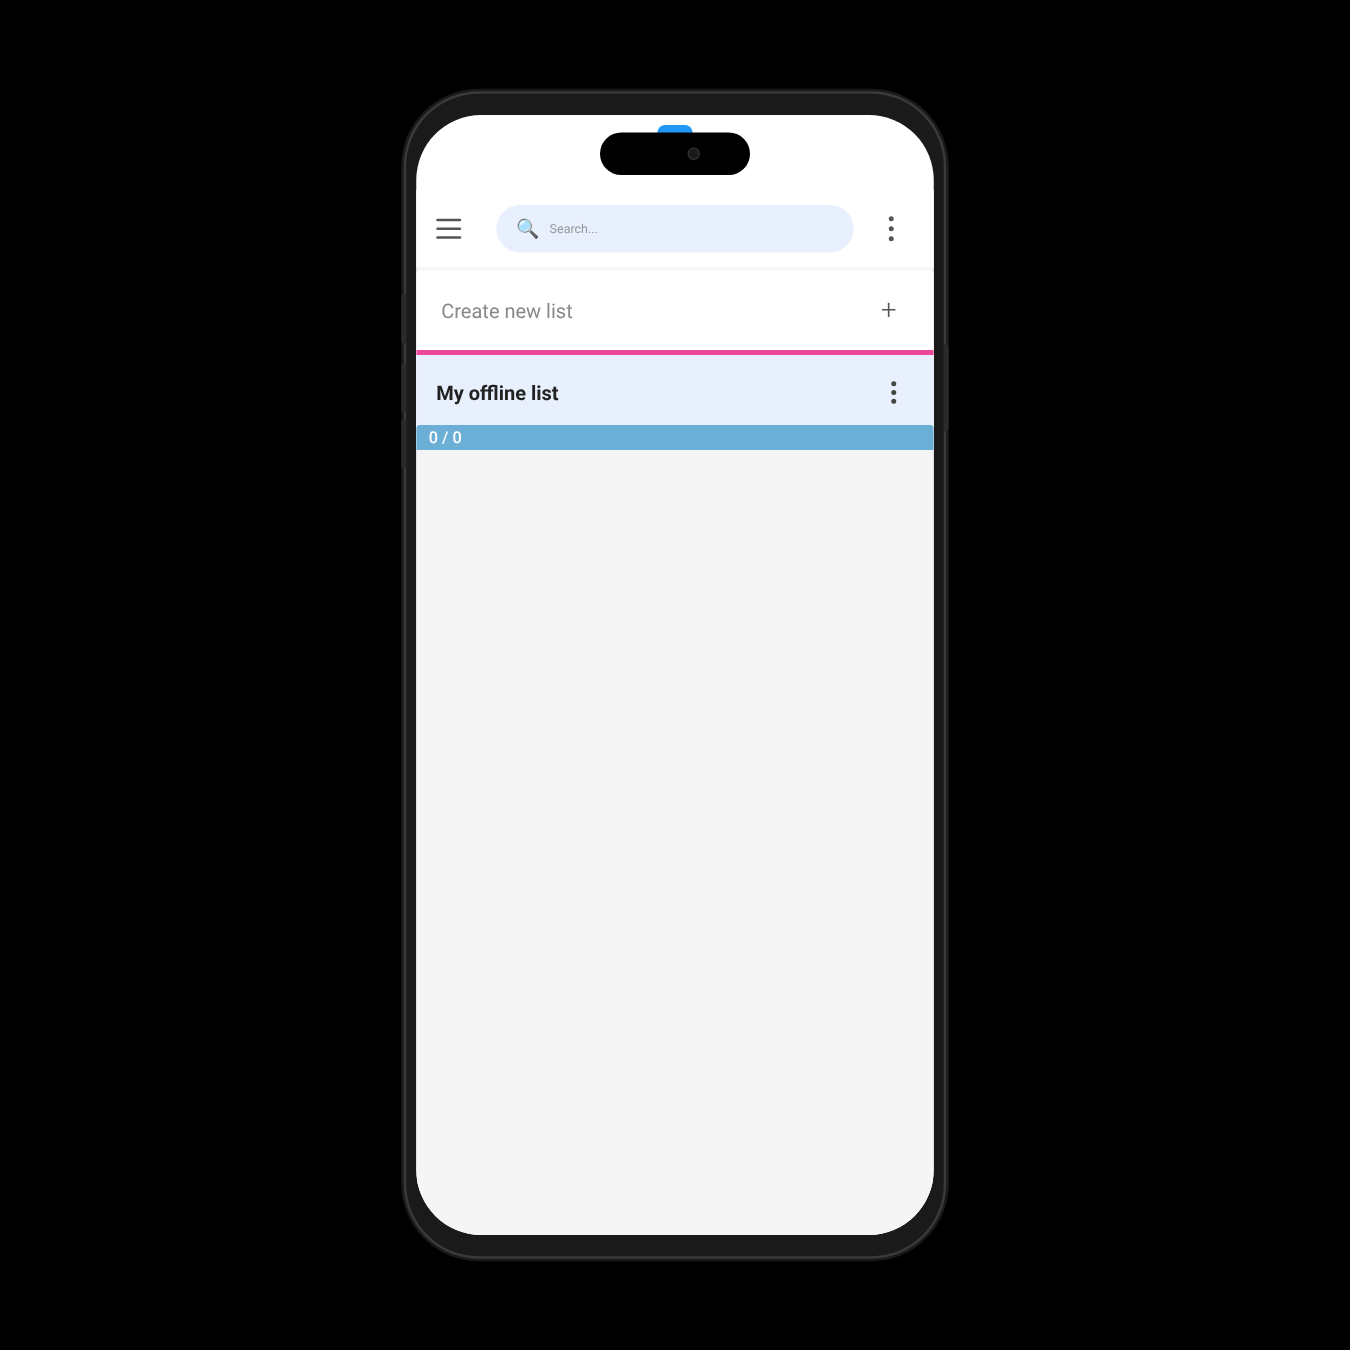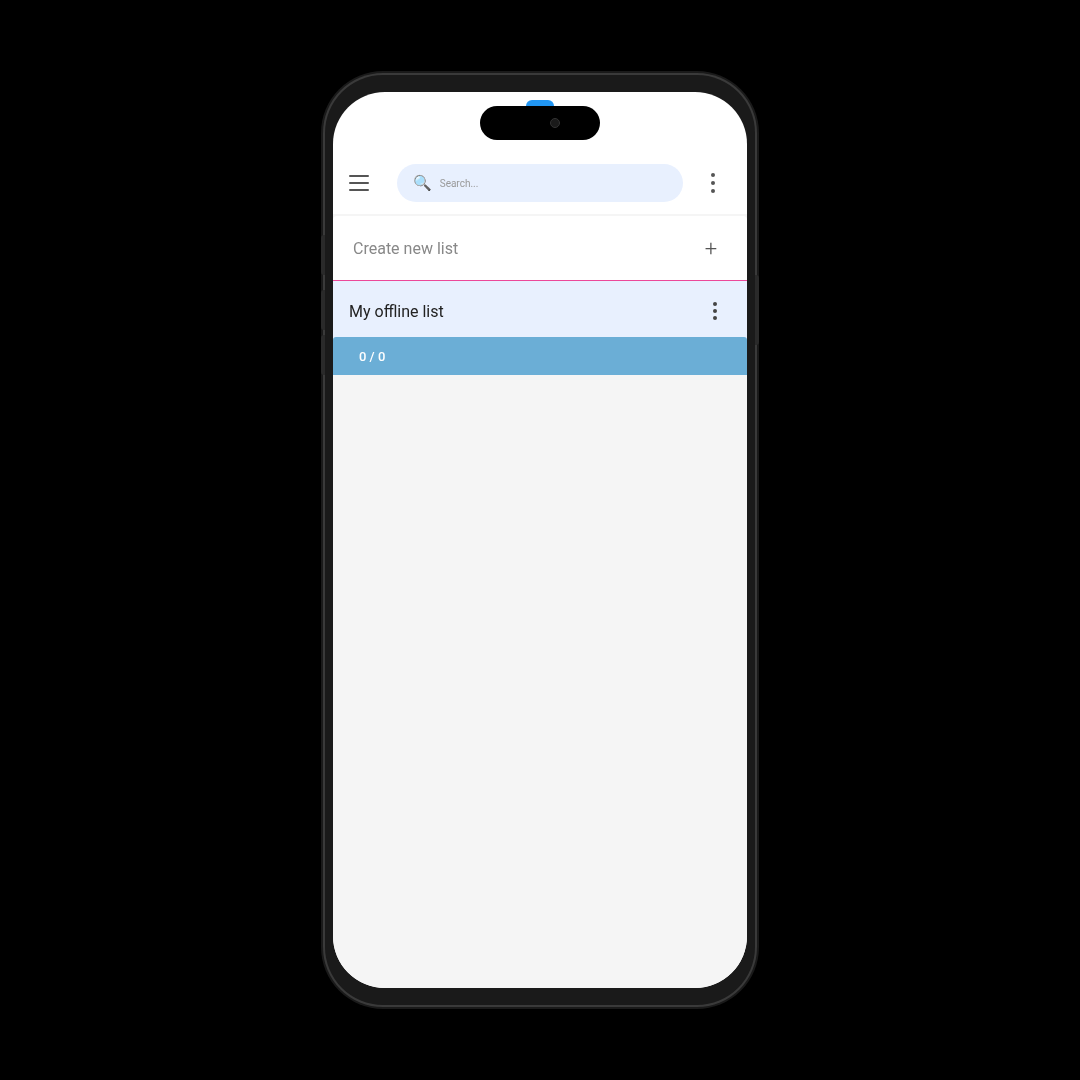--- a/index.html
+++ b/index.html
@@ -205,21 +205,21 @@
       margin-top: 2px;
       border-radius: 4px;
     }
 
     
     .create-row {
       display: flex;
       align-items: center;
       justify-content: space-between;
       padding: 16px 20px;
-      border-bottom: 1px solid #ec4899;
+      border-bottom: 4px solid #ec4899;
       cursor: pointer;
     }
 
     .create-label {
       color: #888;
       font-size: 16px;
     }
 
     .plus-btn {
       width: 32px;
@@ -241,21 +241,21 @@
     .list-item-header {
       display: flex;
       align-items: center;
       justify-content: space-between;
       padding-bottom: 10px;
     }
 
     .list-title {
       font-size: 16px;
       color: #222;
-      font-weight: 400;
+      font-weight: 700;
     }
 
     .list-more-btn {
       width: 32px;
       height: 32px;
       display: flex;
       flex-direction: column;
       justify-content: center;
       align-items: center;
       gap: 3px;
@@ -263,26 +263,26 @@
     }
 
     .list-more-dot {
       width: 4px;
       height: 4px;
       background: #444;
       border-radius: 50%;
     }
 
     .list-progress-bar {
-      height: 38px;
+      height: 20px;
       background: #6baed6;
       border-radius: 3px 3px 0 0;
       display: flex;
       align-items: center;
-      padding: 0 26px;
+      padding: 0 10px;
       margin: 0 -16px;
     }
 
     .progress-text {
       color: #fff;
       font-size: 13px;
       font-weight: 500;
     }
   </style>
 </head>

